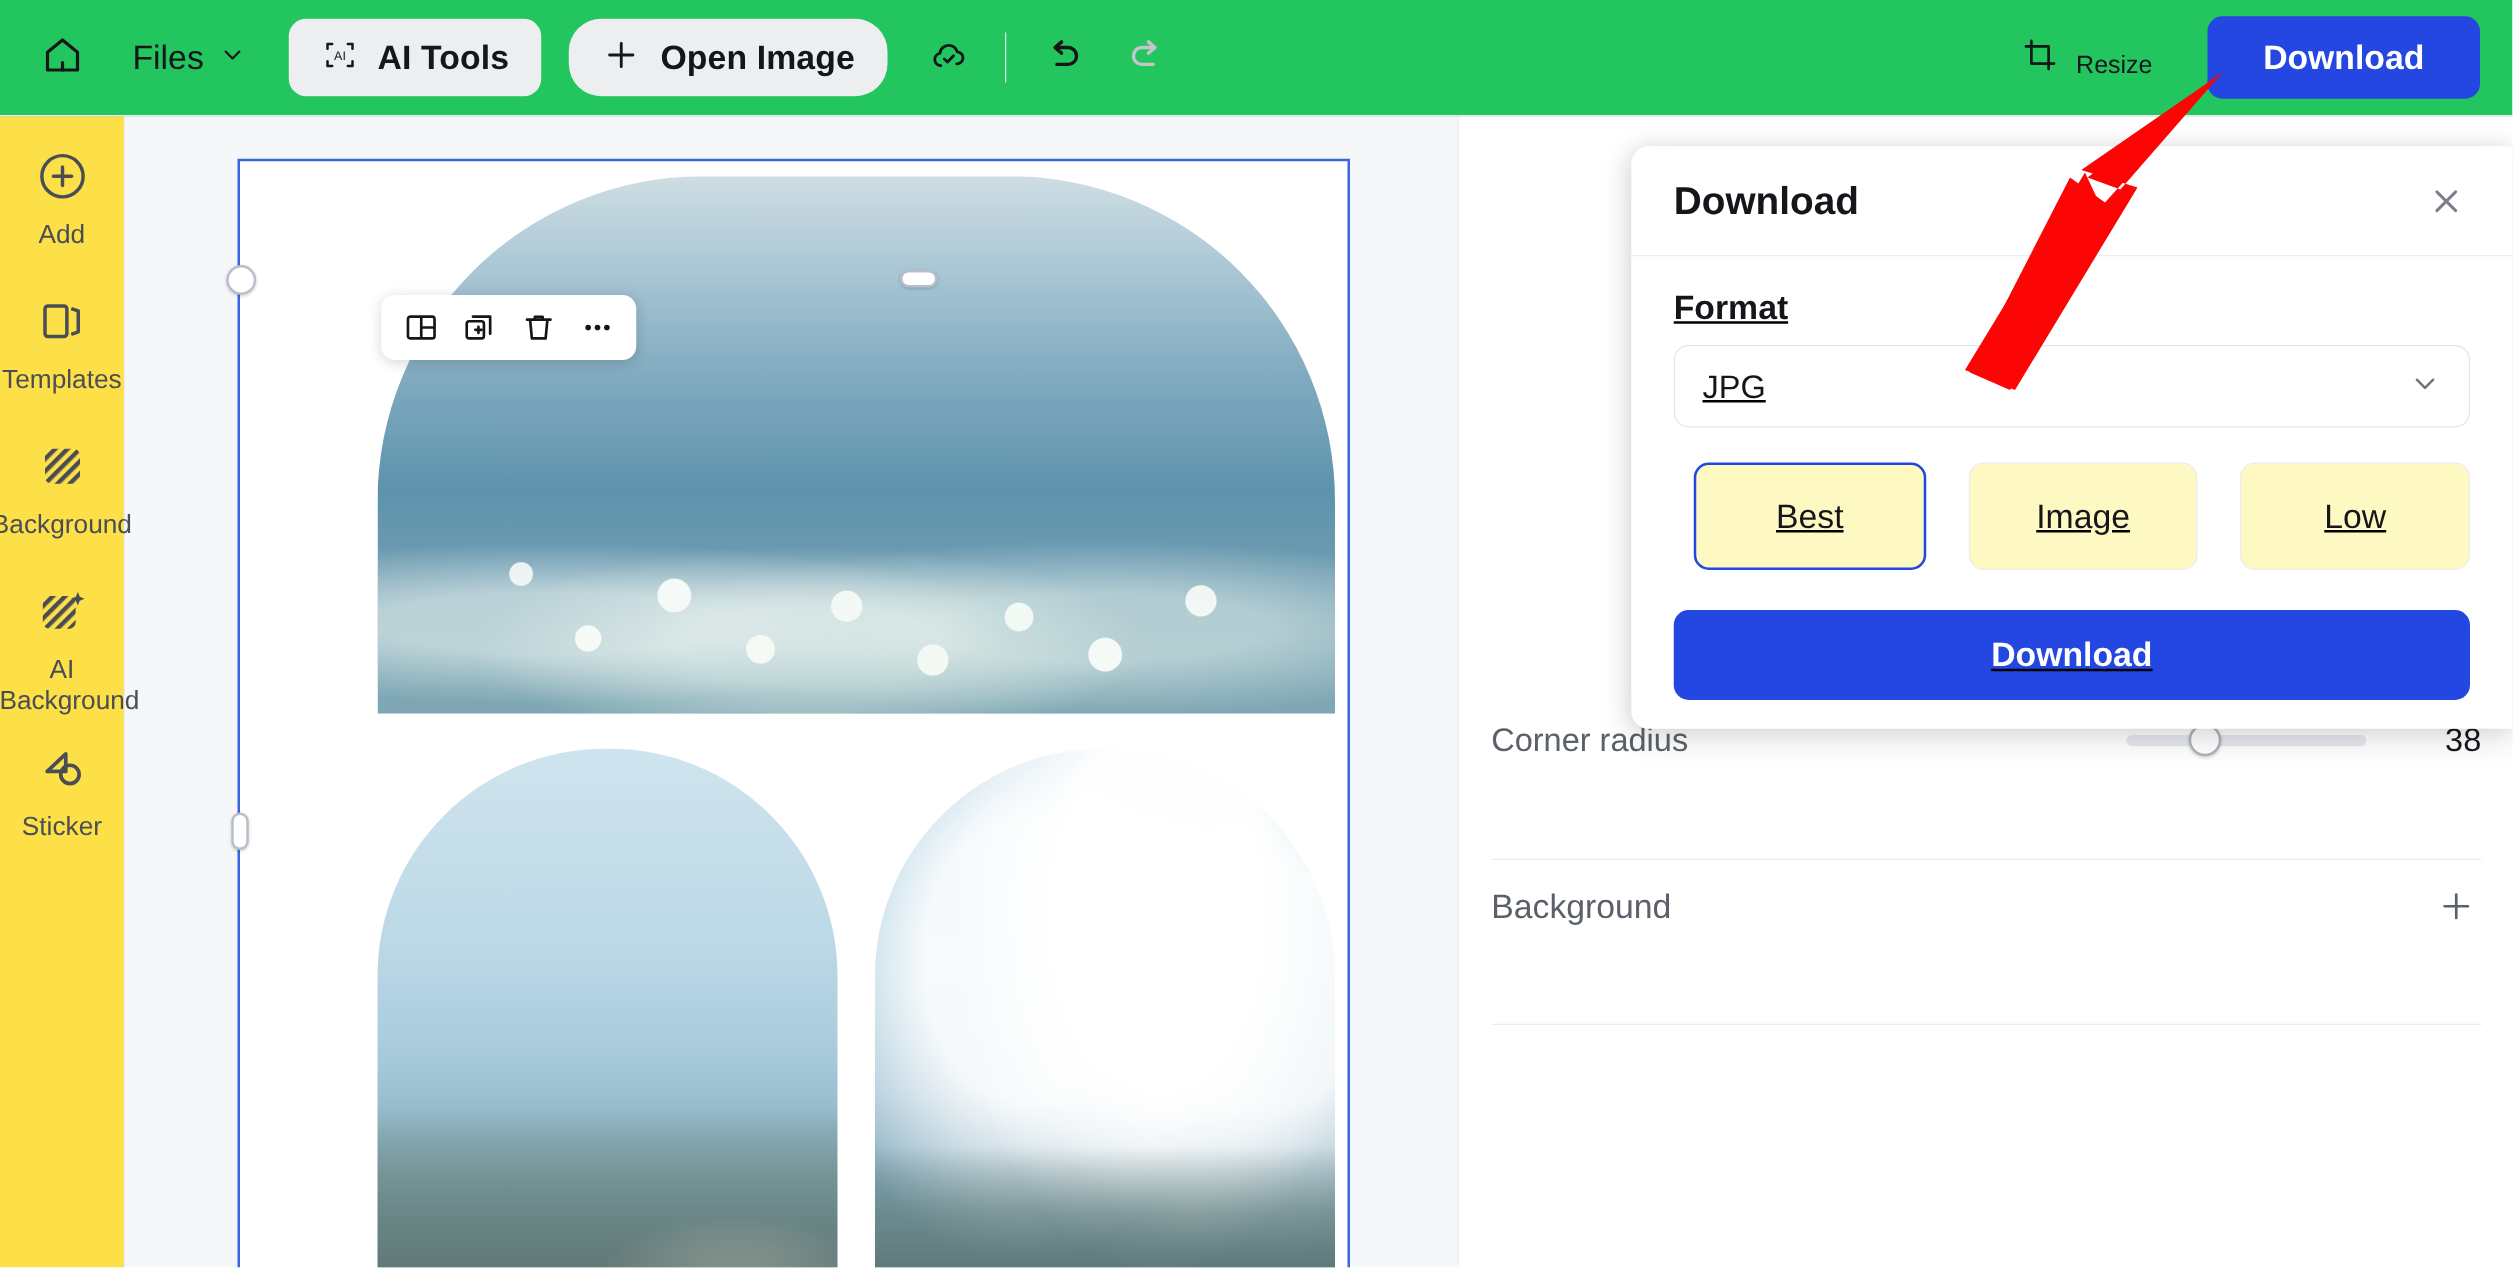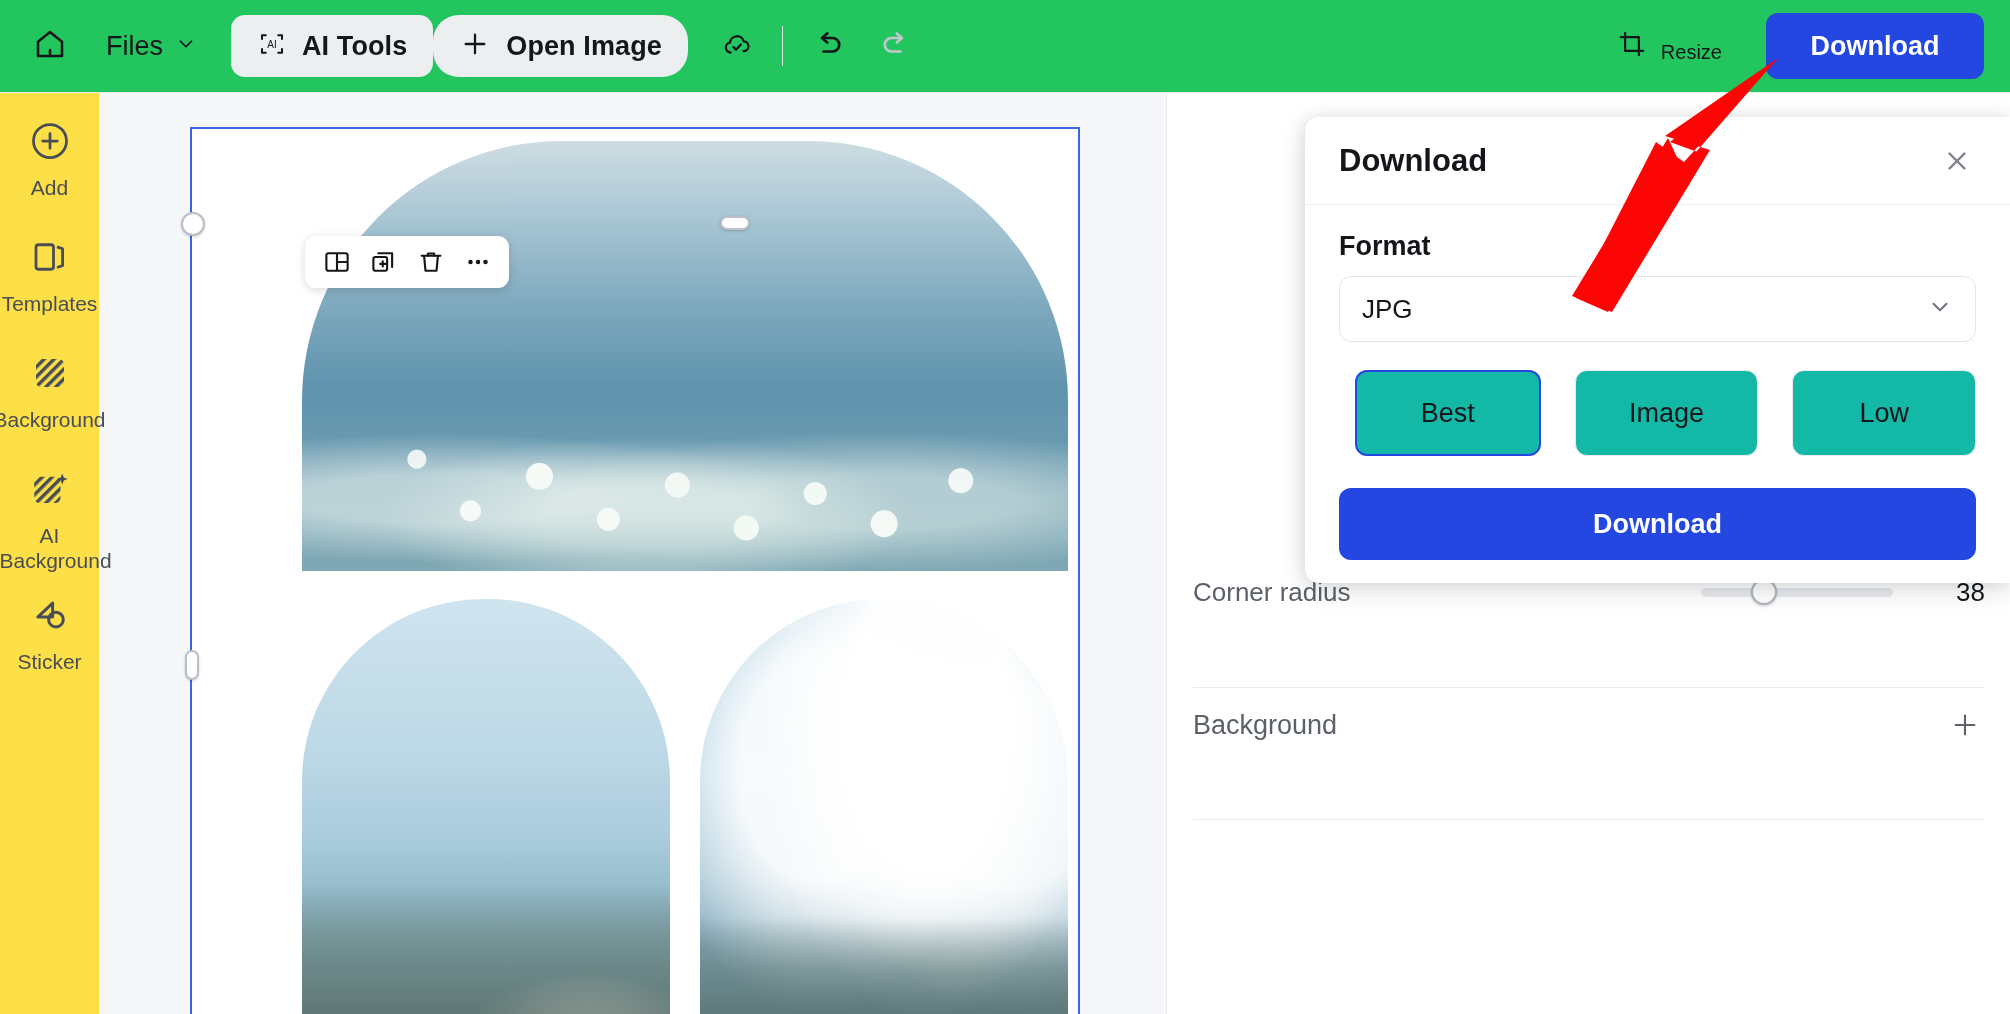--- a/index.html
+++ b/index.html
@@ -177,34 +177,34 @@
     background: #ffffff; border-radius: 14px 0 0 14px;
     box-shadow: 0 6px 26px rgba(18,22,33,.16), -2px 0 14px rgba(18,22,33,.06);
     z-index: 60;
   }
   .dl-head {
     height: 88px; display: flex; align-items: center; padding: 0 30px 0 34px;
     border-bottom: 1px solid #eceef1;
   }
   .dl-title { font-size: 31px; font-weight: 700; color: #14161a; }
   .dl-close { margin-left: auto; width: 46px; height: 46px; display:flex; align-items:center; justify-content:center; cursor: pointer; }
-  .dl-body { padding: 26px 34px 0 34px; }
+  .dl-body { padding: 26px 34px 0 34px; text-decoration: underline; }
   .dl-sec-label { font-size: 27px; font-weight: 700; color: #14161a; margin-bottom: 14px; }
   .select-box {
     height: 66px; border: 1.5px solid #e3e5ea; border-radius: 12px;
     display: flex; align-items: center; padding: 12px 22px; cursor: pointer;
     margin-bottom: 28px;
   }
   .select-val { font-size: 26px; color: #14161a; }
   .select-caret { margin-left: auto; }
   .qual-row { display: flex; gap: 18px; margin-bottom: 32px; }
   .qual-btn {
     flex: 1 1 0; height: 86px; border: 1.5px solid #e9ebee; border-radius: 12px;
     display: flex; align-items: center; justify-content: center;
-    font-size: 27px; color: #14161a; cursor: pointer; background:#14b8a6;margin-left:16px;
+    font-size: 27px; color: #14161a; cursor: pointer; background:#fef9c3;margin-left:16px;
   }
   .qual-btn.sel { border: 2px solid #2347e0; }
   .dl-cta {
     height: 72px; background: #2347e0; color: #fff; border-radius: 12px;
     display: flex; align-items: center; justify-content: center;
     font-size: 27px; font-weight: 700; cursor: pointer; border: none; width: 100%;
   }
 
   
   .arrow { position: absolute; left: 1460px; top: 50px; width: 340px; height: 270px; z-index: 90; pointer-events: none; }
@@ -237,21 +237,21 @@
     <div class="pill" style="margin-left:22px;">
       <span>
         <svg width="30" height="30" viewBox="0 0 24 24" fill="none" stroke="#14161a" stroke-width="1.6" stroke-linecap="round" stroke-linejoin="round">
           <path d="M4 8V5h3M20 8V5h-3M4 16v3h3M20 16v3h-3"></path>
           <text x="12" y="15" font-size="8" text-anchor="middle" fill="#14161a" stroke="none" font-family="Liberation Sans">AI</text>
         </svg>
       </span>
       <span class="pill-label">AI Tools</span>
     </div>
 
-    <div class="pill" style="border-radius:26px;">
+    <div class="pill" style="margin-left:22px;border-radius:26px;">
       <span>
         <svg width="32" height="32" viewBox="0 0 24 24" fill="none" stroke="#14161a" stroke-width="1.7" stroke-linecap="round">
             <path d="M12 5v14M5 12h14"></path>
           </svg>
       </span>
       <span class="pill-label">Open Image</span>
     </div>
 
     <div class="tb-icon-btn" style="margin-left:22px;">
       <span>

